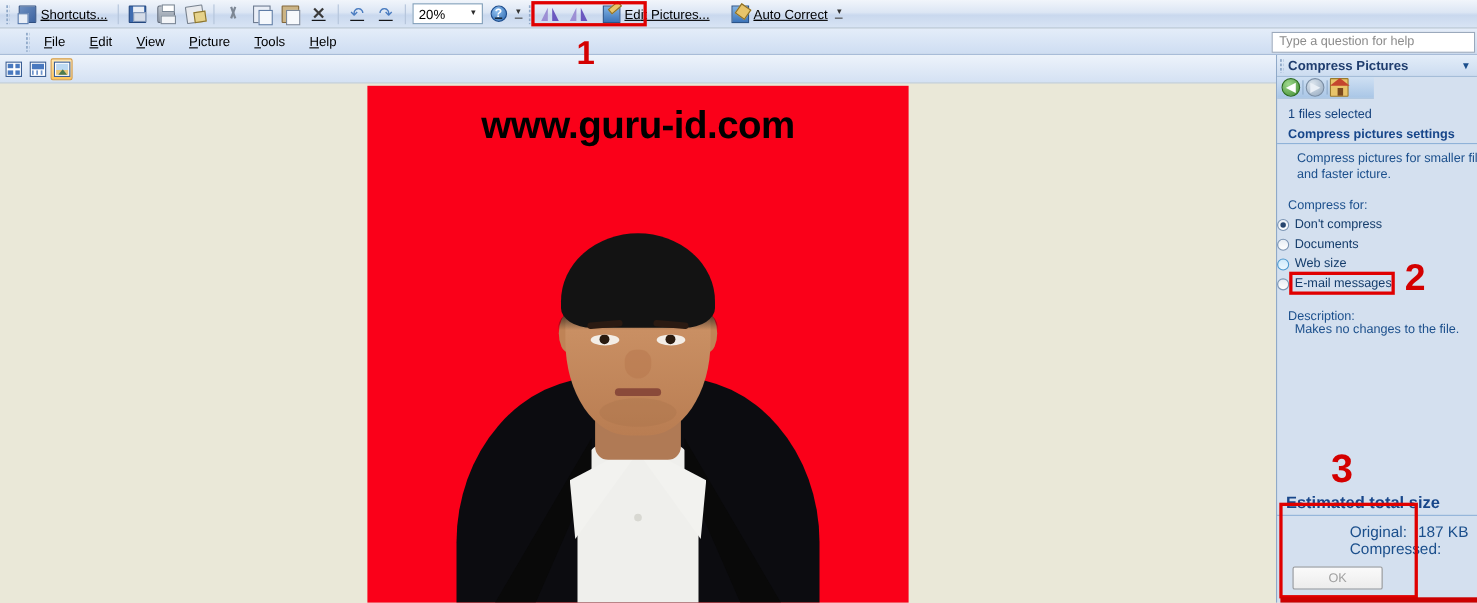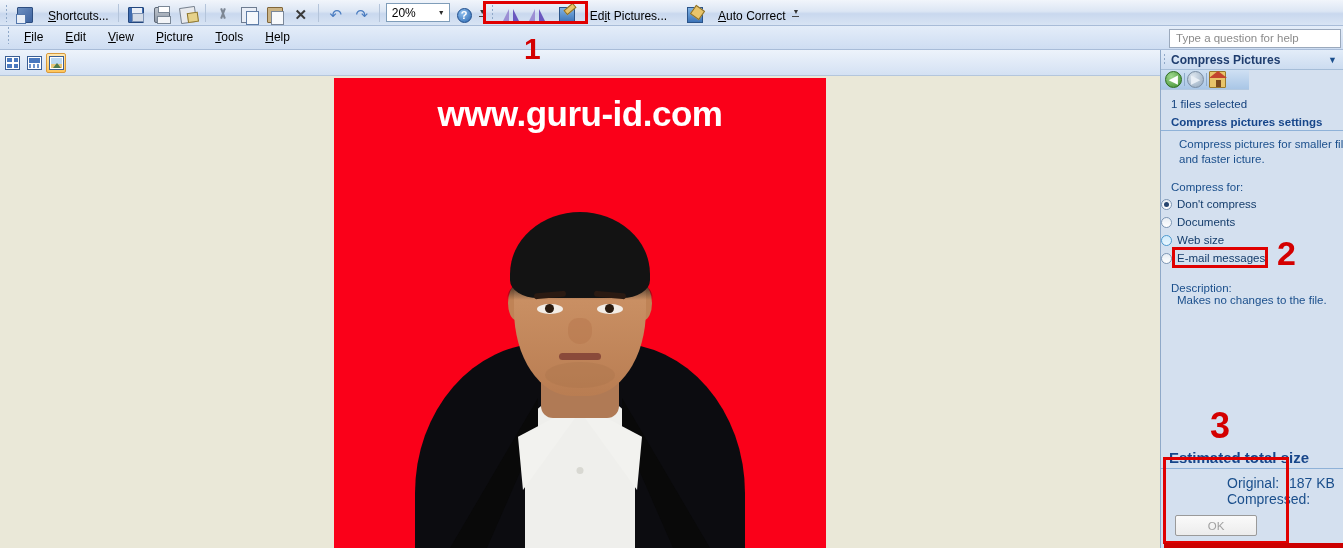--- a/index.html
+++ b/index.html
@@ -27,25 +27,25 @@
     width: 4px; height: 18px; margin: 0 3px;
     background-image: radial-gradient(#8FA8C8 40%, transparent 41%);
     background-size: 3px 4px;
     flex: 0 0 auto;
   }
   .tb-sep {
     width: 1px; height: 18px; margin: 0 4px;
     background: #B4C4DA; flex: 0 0 auto;
   }
   .tb-btn {
-    display: flex; align-items: flex-end; gap: 15px;
+    display: flex; align-items: center; gap: 4px;
     height: 22px; padding: 0 4px;
     font-size: 12px; color: #000; white-space: nowrap;
     border: 1px solid transparent; border-radius: 2px;
-    flex: 0 0 auto; cursor: default;
+    flex: 0 0 auto; cursor: default; text-decoration: underline;
   }
   .tb-btn u { text-decoration: underline; }
   .tb-ico { width: 16px; height: 16px; position: relative; flex: 0 0 auto; }
 
   
   .ico-shortcuts { background: linear-gradient(135deg,#6D8FC0,#3D63A0); border:1px solid #2E4E80; border-radius:1px; }
   .ico-shortcuts:after { content:''; position:absolute; left:-2px; bottom:-2px; width:8px;height:8px;
     background:#E8EEF7; border:1px solid #5578AC; }
   .ico-save { background:#3F6CB0; border:1px solid #23477E; border-radius:1px; }
   .ico-save:before { content:''; position:absolute; left:3px; top:0; width:10px; height:6px; background:#E9EEF6; }
@@ -98,30 +98,30 @@
     align-items:center; justify-content:center; font-size:7px; color:#333;
     flex:0 0 auto; line-height:6px;
   }
   .overflow-btn .bar { width:7px; height:1px; background:#444; margin-top:1px;}
 
   
   .menubar {
     position: absolute; left:0; top:26px; width:1343px; height:24px;
     background: linear-gradient(to bottom, #E4EDF9, #CEDDF2);
     border-bottom:1px solid #A8BCD8;
-    display:flex; padding-left:4px;
+    display:flex; align-items:center; padding-left:20px;
   }
   .menu-item {
     font-size:12px; color:#000; padding:3px 9px; margin-right:2px;
     border:1px solid transparent; cursor:default; white-space:nowrap;
   }
   .menu-item u { text-decoration: underline; }
   .help-box {
     position:absolute; right:2px; top:29px;
-    width:172px; height:19px;
+    width:185px; height:19px;
     background:#fff; border:1px solid #9BA9BC;
     font-size:11.5px; color:#8B8B8B;
     padding:2px 0 0 6px;
   }
 
   
   .viewbar {
     position:absolute; left:0; top:50px; width:1343px; height:26px;
     background: linear-gradient(to bottom, #EDF3FB, #D4E1F3);
     border-bottom:1px solid #B4C6DC;
@@ -168,21 +168,21 @@
   .canvas {
     position:absolute; left:0; top:76px; width:1160px; height:472px;
     background:#EAE8D8;
   }
   .picture {
     position:absolute; left:334px; top:2px; width:492px; height:470px;
     background:#FA0019; overflow:hidden;
   }
   .pic-title {
     position:absolute; top:16px; left:0; width:100%;
-    text-align:center; color:#ffffff;
+    text-align:center; color:#000000;
     font-size:35px; font-weight:bold;
     font-family:"Liberation Sans", sans-serif;
     letter-spacing:-0.5px;
   }
   
   .portrait { position:absolute; left:0; bottom:0; width:100%; height:400px; }
   .p-suit {
     position:absolute; left:50%; bottom:0; transform:translateX(-50%);
     width:330px; height:205px;
     background:#0C0C10;

